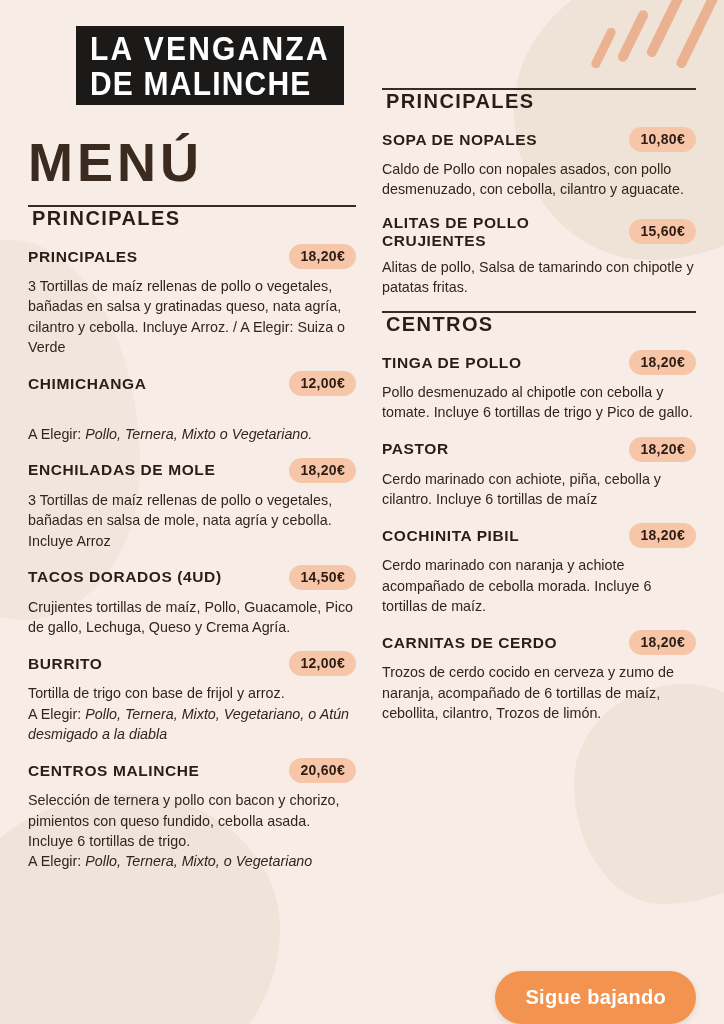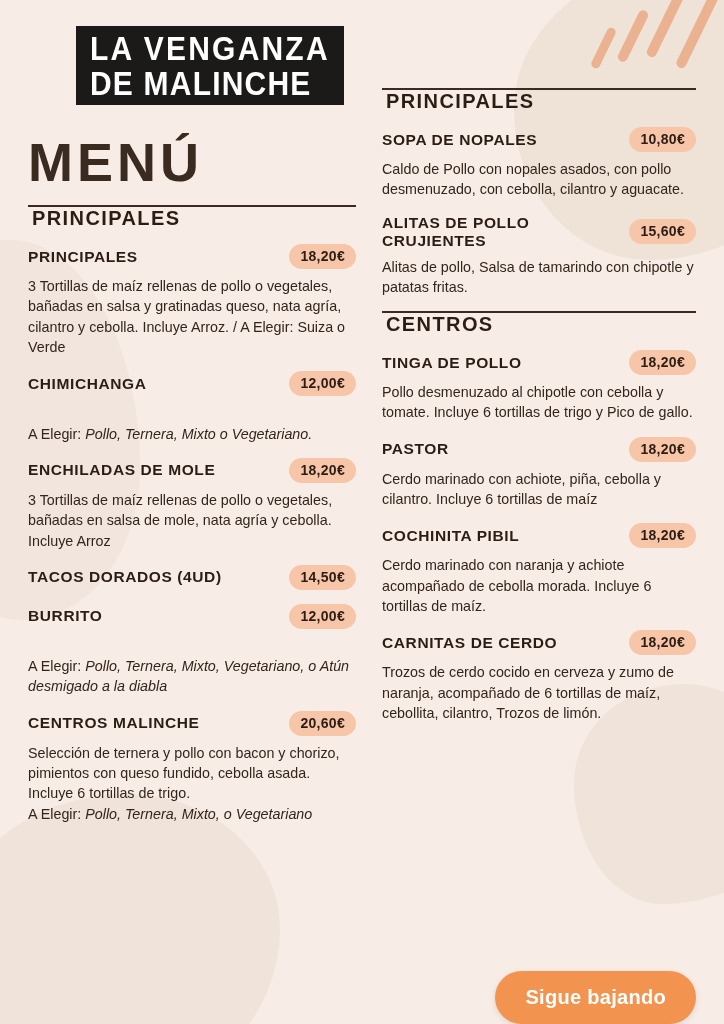--- a/index.html
+++ b/index.html
@@ -228,29 +228,30 @@
           <div class="dish-price">18,20€</div>
         </div>
         <p class="dish-desc">3 Tortillas de maíz rellenas de pollo o vegetales, bañadas en salsa de mole, nata agría y cebolla. Incluye Arroz</p>
       </div>
 
       <div class="dish">
         <div class="dish-head">
           <div class="dish-name">TACOS DORADOS (4UD)</div>
           <div class="dish-price">14,50€</div>
         </div>
+        <p class="dish-desc">Crujientes tortillas de maíz, Pollo, Guacamole, Pico de gallo, Lechuga, Queso y Crema Agría.</p>
       </div>
 
       <div class="dish">
         <div class="dish-head">
           <div class="dish-name">BURRITO</div>
           <div class="dish-price">12,00€</div>
         </div>
         <p class="dish-desc">
-          <br>
+          <span>Tortilla de trigo con base de frijol y arroz.</span><br>
           <span>A Elegir: </span><span class="it">Pollo, Ternera, Mixto, Vegetariano, o Atún desmigado a la diabla</span>
         </p>
       </div>
 
       <div class="dish">
         <div class="dish-head">
           <div class="dish-name">CENTROS MALINCHE</div>
           <div class="dish-price">20,60€</div>
         </div>
         <p class="dish-desc">

